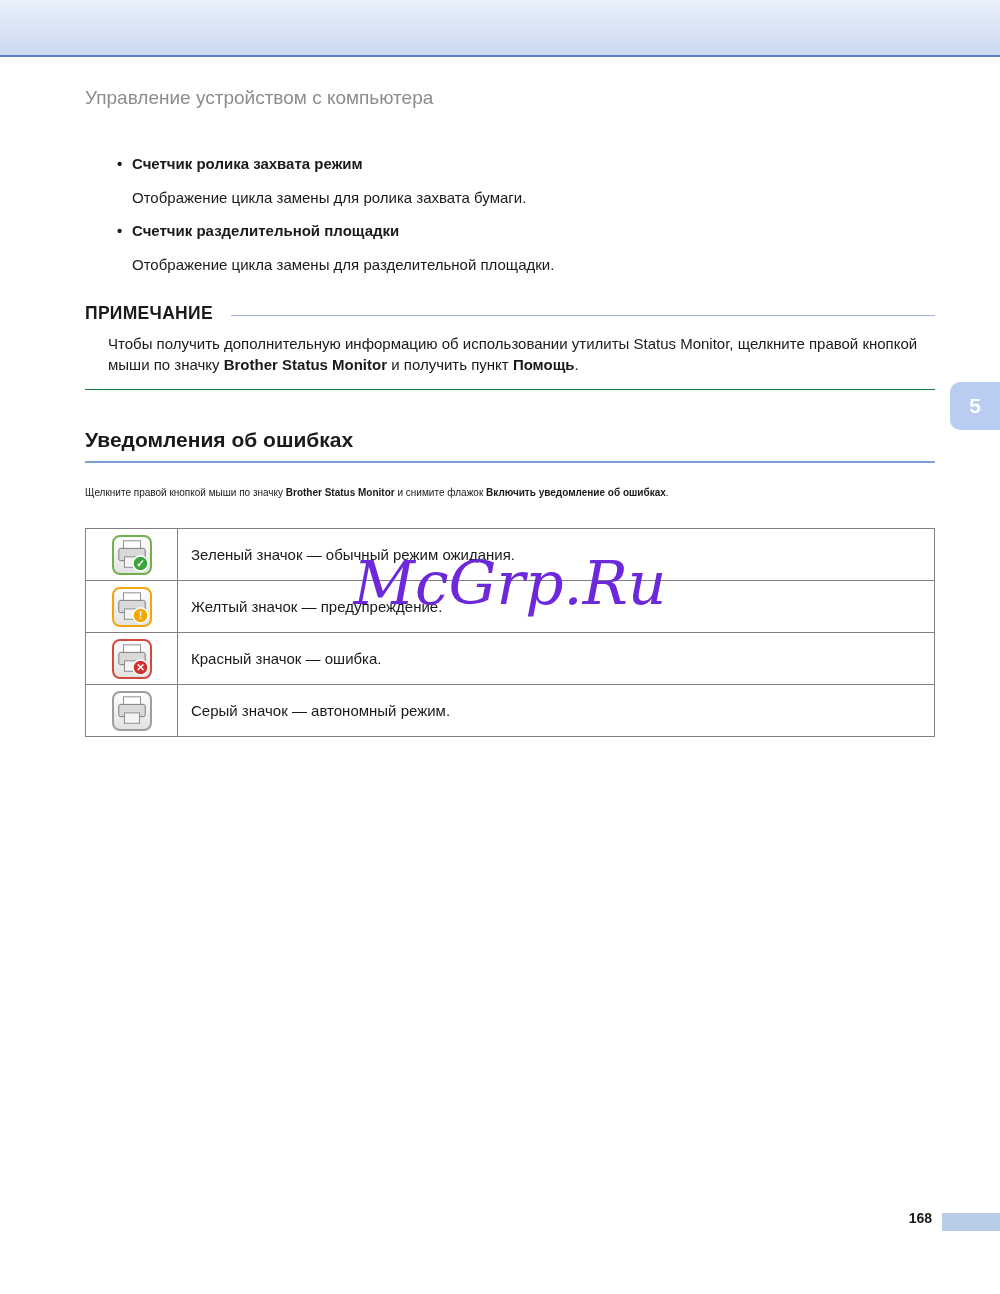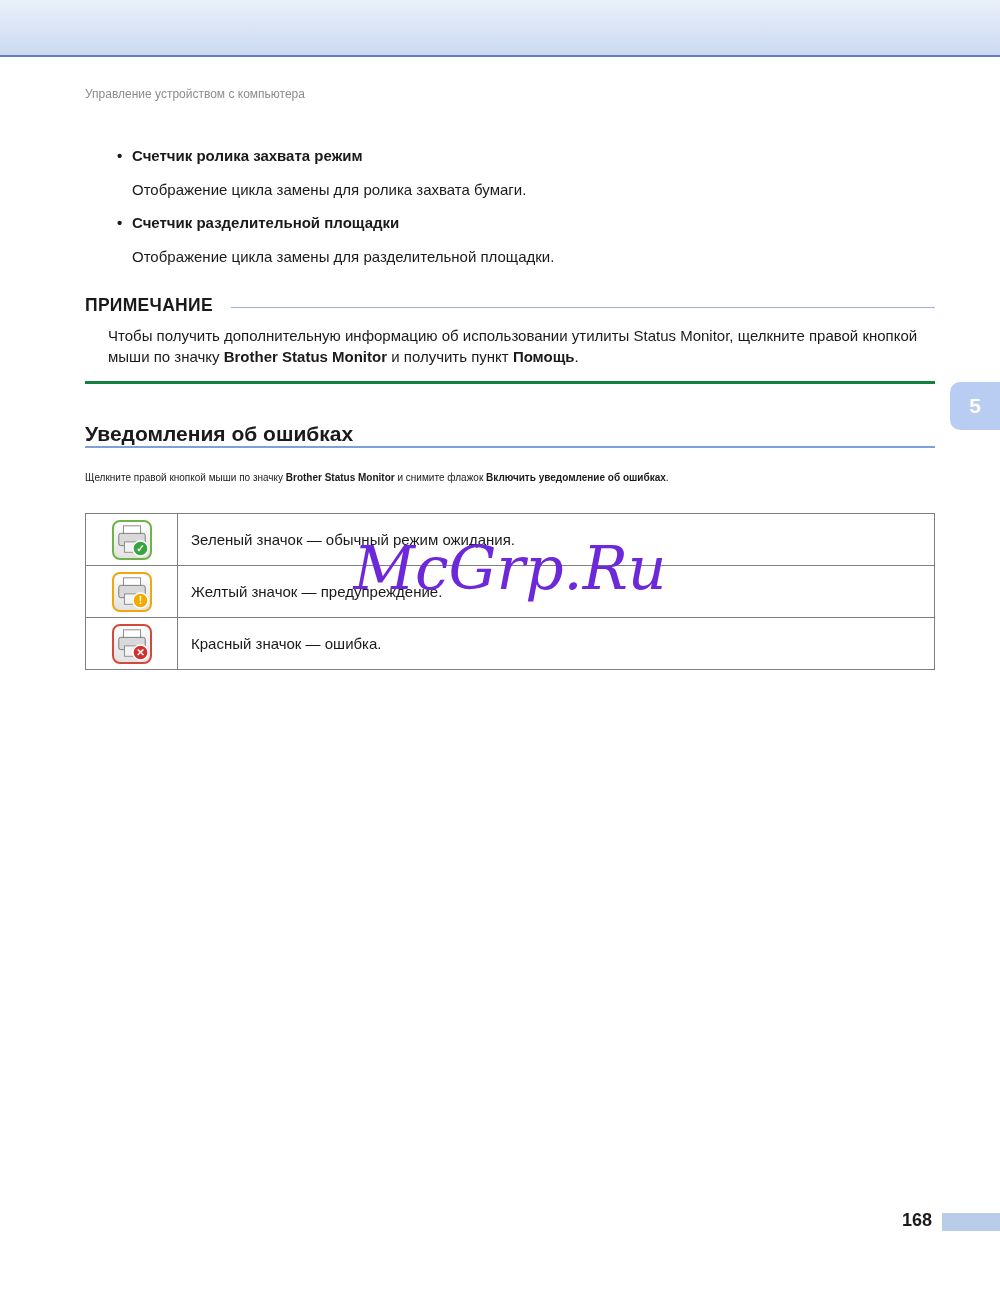--- a/index.html
+++ b/index.html
@@ -12,56 +12,57 @@
     color: #1a1a1a;
     overflow: hidden;
   }
   .band {
     height: 55px;
     background: linear-gradient(#e9f0fa, #ccd9f0);
     border-bottom: 2px solid #5b7ec5;
   }
   .running-header {
     margin: 30px 0 0 85px;
-    font-size: 12px;
+    font-size: 19px;
     color: #8c8c8c;
   }
   .content { margin: 0 65px 0 85px; }
 
   .bullets { margin-top: 46px; }
   .bullet-item { margin-bottom: 16px; }
   .bullet-head {
     display: flex;
     padding-left: 32px;
     font-weight: bold;
     font-size: 15px;
   }
   .bullet-char { width: 15px; }
   .bullet-desc {
     padding-left: 47px;
     font-size: 15px;
     margin-top: 17px;
   }
 
-  .note { margin-top: 30px; border-bottom: 3px solid #15803d; padding-bottom: 14px; }
+  .note { margin-top: 30px; border-bottom: 1px solid #15803d; padding-bottom: 14px; }
   .note-header { display: flex; align-items: center; }
   .note-title { font-size: 17.5px; font-weight: bold; letter-spacing: 0.3px; }
   .note-rule { flex: 1; height: 1px; background: #9db3d9; margin-left: 18px; margin-top: 3px; }
   .note-body {
     padding: 9px 0 0 23px;
     font-size: 15px;
     line-height: 1.4;
   }
 
   .section-errors { margin-top: 38px; }
   .section-indicators { margin-top: 44px; }
   .section-title {
     font-size: 21px;
     font-weight: bold;
     margin: 0;
+    padding-bottom: 9px;
     border-bottom: 2px solid #7ea2d8;
   }
   .para { margin-top: 22px; font-size: 10px; line-height: 1.5; }
   .b { font-weight: bold; text-align: center; }
 
   .chapter-tab {
     position: absolute;
     top: 382px;
     right: 0;
     width: 50px;
@@ -101,21 +102,21 @@
     width: 100%;
     text-align: center;
     font-family: "DejaVu Serif", serif;
     font-style: italic;
     font-size: 60px;
     color: #6d28d9;
     pointer-events: none;
   }
 
   .footer { position: absolute; top: 1210px; left: 0; width: 100%; height: 24px; }
-  .page-number { position: absolute; right: 68px; top: 0; font-size: 18px; font-weight: bold; color: #1a1a1a; }
+  .page-number { position: absolute; right: 68px; top: 0; font-size: 14px; font-weight: bold; color: #1a1a1a; }
   .footer-block { position: absolute; right: 0; top: 3px; width: 58px; height: 18px; background: #b9cdea; }
 </style>
 </head>
 <body>
 
 <div class="band"></div>
 
 <div class="running-header">Управление устройством с компьютера</div>
 
 <div class="content">
@@ -199,20 +200,36 @@
                 <rect x="10" y="20" width="16" height="11" fill="#f4f4f4" stroke="#8a8a8a"></rect>
                 <g opacity="1">
                   <circle cx="27" cy="27" r="8" stroke="#ffffff" stroke-width="1.5" fill="#d32f2f"></circle>
                   <text x="27" y="31" text-anchor="middle" font-size="11" font-weight="bold" fill="#ffffff">✕</text>
                 </g>
               </svg>
             </span>
           </td>
           <td class="text-cell">Красный значок — ошибка.</td>
         </tr>
+        <tr>
+          <td class="icon-cell">
+            <span class="icon-frame" style="border-color: rgb(158, 158, 158);">
+              <svg width="34" height="34" viewBox="0 0 36 36">
+                <rect x="9" y="3" width="18" height="9" fill="#ffffff" stroke="#8a8a8a"></rect>
+                <rect x="4" y="11" width="28" height="13" rx="2" fill="#d9d9d9" stroke="#777777"></rect>
+                <rect x="10" y="20" width="16" height="11" fill="#f4f4f4" stroke="#8a8a8a"></rect>
+                <g opacity="0">
+                  <circle cx="27" cy="27" r="8" stroke="#ffffff" stroke-width="1.5" fill="#9e9e9e"></circle>
+                  <text x="27" y="31" text-anchor="middle" font-size="11" font-weight="bold" fill="#ffffff"></text>
+                </g>
+              </svg>
+            </span>
+          </td>
+          <td class="text-cell">Серый значок — автономный режим.</td>
+        </tr>
       </tbody>
     </table>
     <div class="watermark">McGrp.Ru</div>
   </div>
 
 </div>
 
 <div class="chapter-tab">5</div>
 
 <div class="footer">

